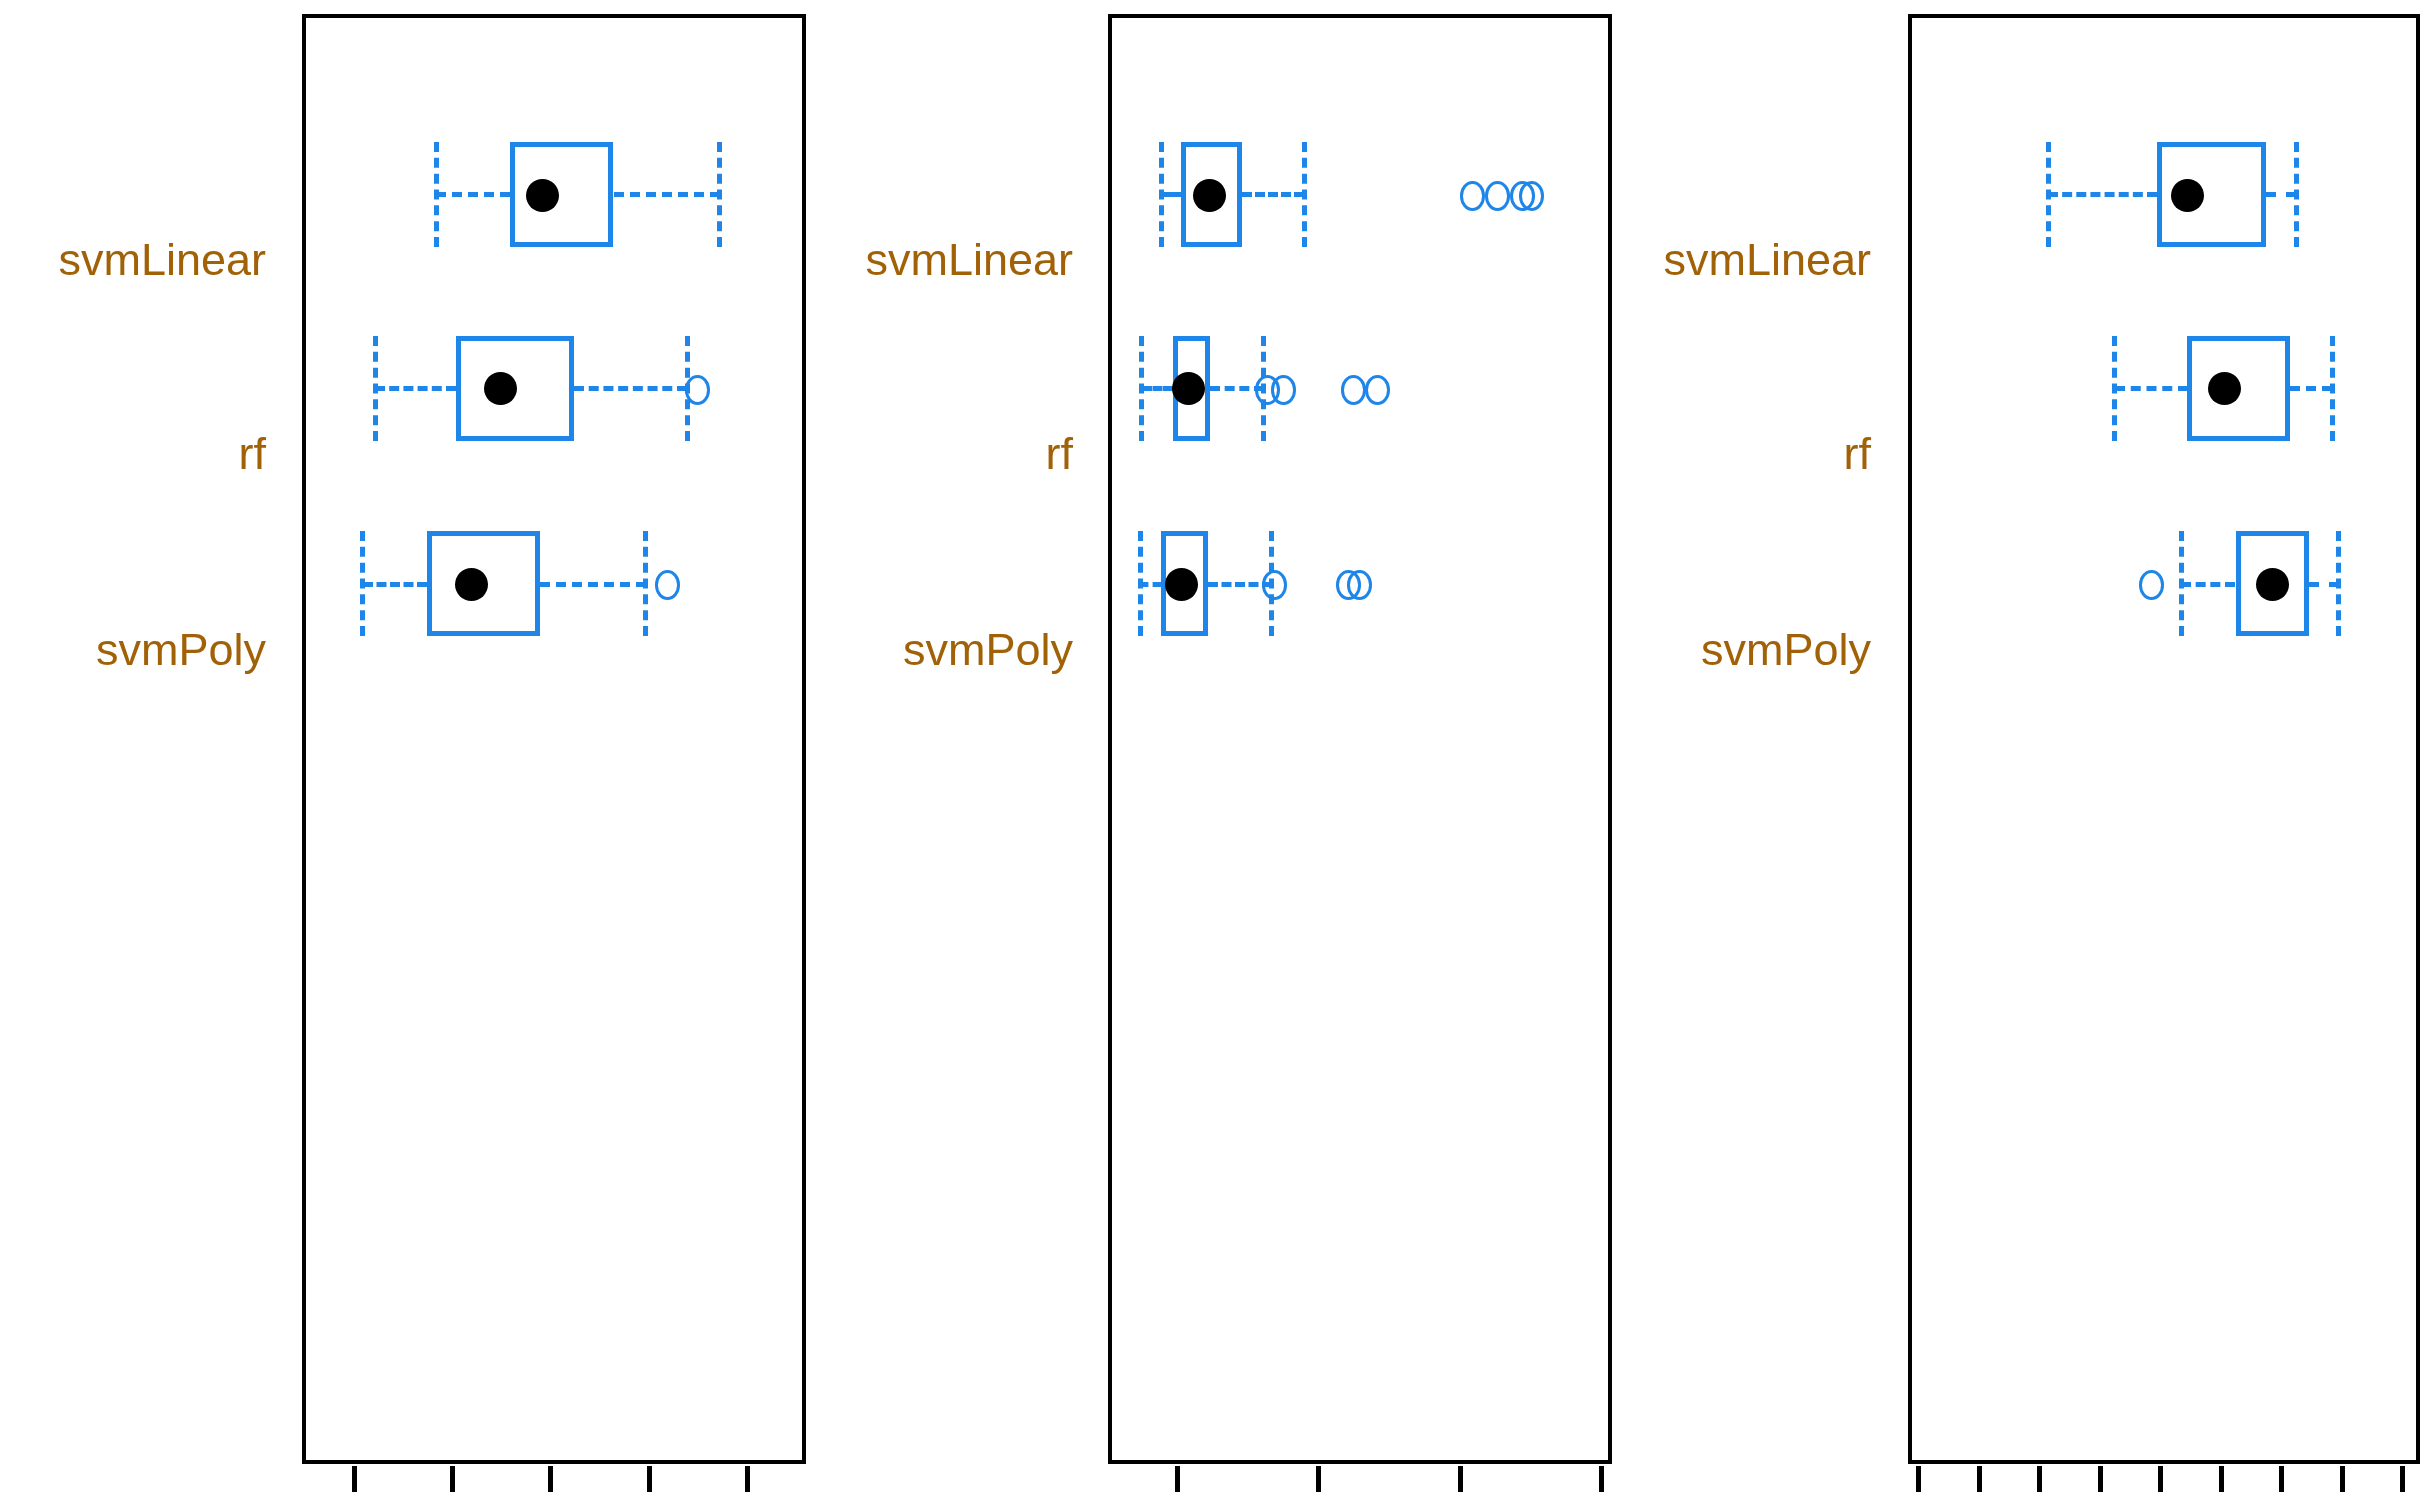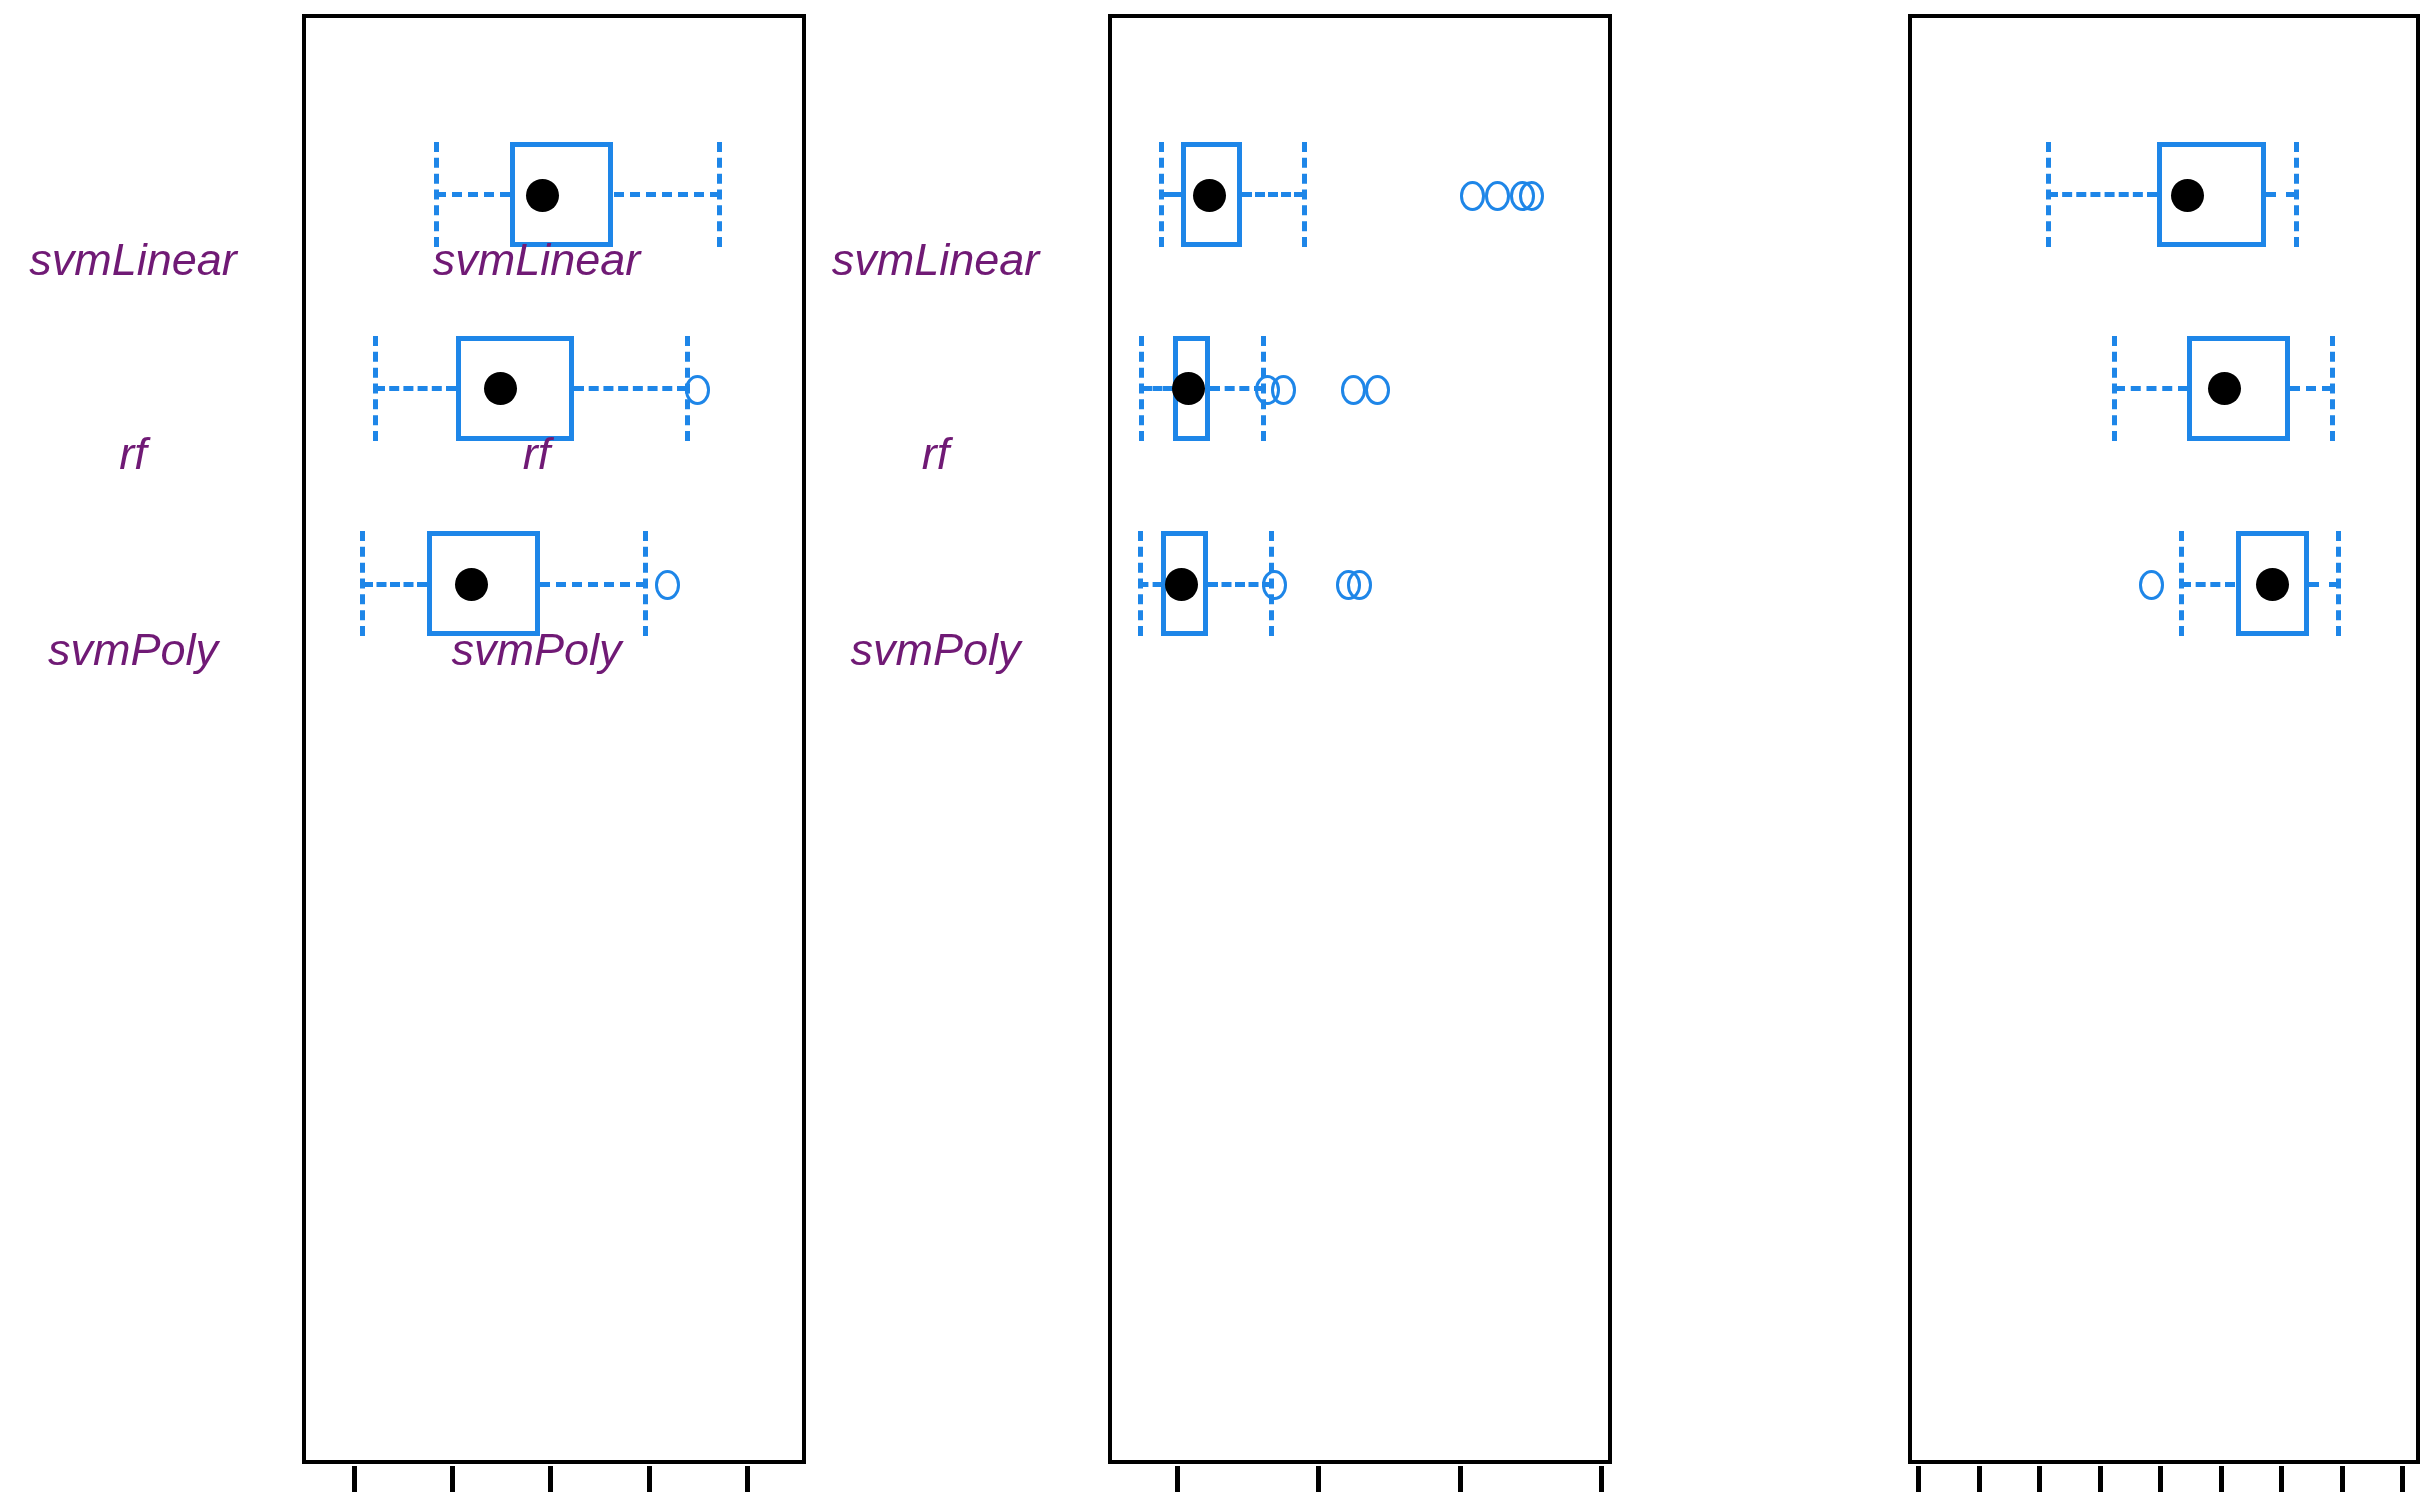--- a/index.html
+++ b/index.html
@@ -96,24 +96,23 @@
   
   .axis-tick {
     position: absolute;
     width: 4.7px;
     background: #000000;
   }
   .ylabel {
     position: absolute;
     font-size: 45px;
     line-height: 45px;
-    color: #701a75;
+    color: #a16207;
     white-space: nowrap;
-    text-align: center;
-    font-style: italic;
+    text-align: right;
   }
 </style>
 </head>
 <body>
 
 <div id="figure">
 
   <div class="panel-wrap" style="left:0px;width:806px;">
     <div class="strip" style="left:302px;width:504px;">
       <span class="strip-label">MAE</span>

